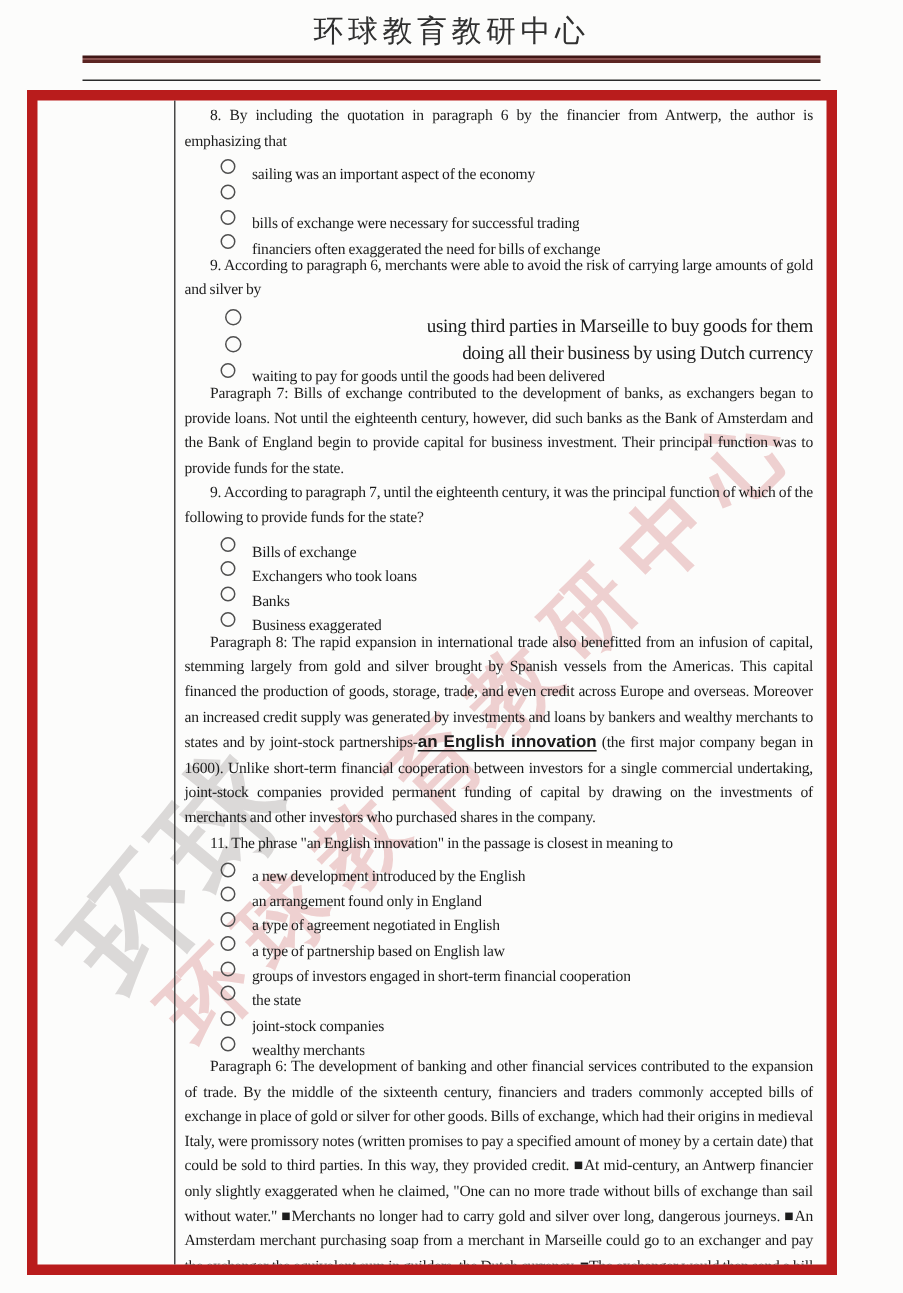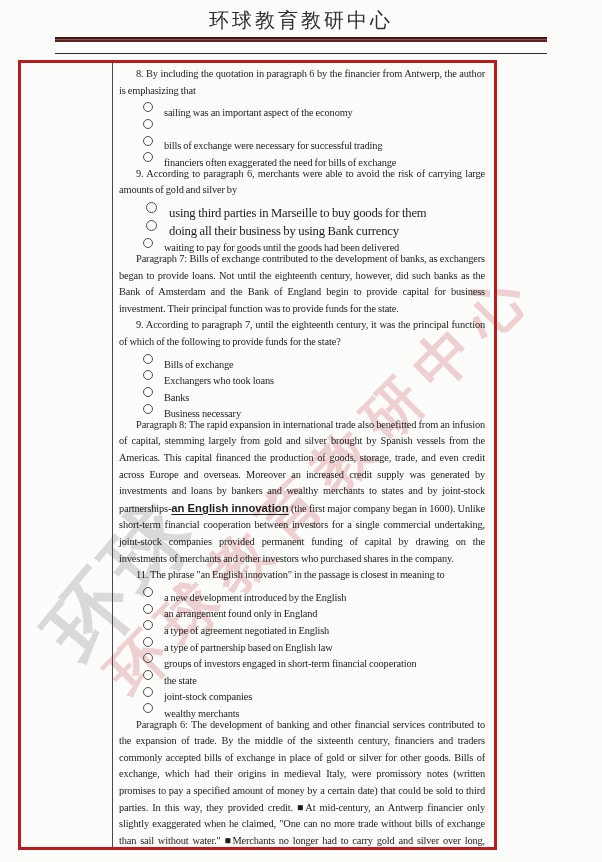--- a/index.html
+++ b/index.html
@@ -30,37 +30,37 @@
     color:rgba(219,148,148,0.42);
     transform-origin:0 50%;transform:rotate(-45deg);
   }
   .wm-gray{
     left:64px;top:594px;font-size:82px;letter-spacing:8px;
     color:rgba(142,136,136,0.30);
     transform-origin:0 50%;transform:rotate(-50deg);
   }
   
   .sheet{
-    position:absolute;left:18px;top:60px;width:479px;height:790px;
-    border:3px solid #b91c1c;display:flex;z-index:2;background:transparent;
+    position:absolute;left:18px;top:60px;width:540px;height:790px;
+    border:7px solid #b91c1c;display:flex;z-index:2;background:transparent;
     box-sizing:border-box;
   }
   .left-col{width:91px;border-right:1px solid #484848;flex:none;}
   .content{
     flex:1;min-width:0;overflow:hidden;
     padding:3px 9px 0 6px;
     text-align:justify;
     font-size:10.4px;line-height:16.6px;
     letter-spacing:-0.15px;word-spacing:-0.3px;
   }
   .q-text,.para{margin:0;text-indent:17px;}
   .option{
     display:flex;align-items:center;margin-left:24px;height:16.6px;
   }
-  .option.large{margin-left:27px;height:17.8px;font-size:12.7px;font-weight:500;letter-spacing:-0.2px;}
+  .option.large{margin-left:27px;height:17.8px;font-size:12.7px;font-weight:500;letter-spacing:-0.2px;justify-content:space-between;}
   .radio{
     width:8px;height:8px;border:1px solid #4f4f4f;border-radius:50%;
     flex:none;margin-right:11px;background:transparent;
   }
   .option.large .radio{width:9px;height:9px;margin-right:12px;}
   .opt-label{white-space:nowrap;overflow:hidden;margin-top:12px;}
   .seg-bold-underline{
     font-family:"Liberation Sans",sans-serif;font-weight:700;font-size:11.3px;
     text-decoration:underline;text-underline-offset:2px;letter-spacing:0;
   }
@@ -98,21 +98,21 @@
         <span class="radio"></span>
         <span class="opt-label">financiers often exaggerated the need for bills of exchange</span>
       </div>
       <p class="q-text">9. According to paragraph 6, merchants were able to avoid the risk of carrying large amounts of gold and silver by</p>
       <div class="option large">
         <span class="radio"></span>
         <span class="opt-label">using third parties in Marseille to buy goods for them</span>
       </div>
       <div class="option large">
         <span class="radio"></span>
-        <span class="opt-label">doing all their business by using Bank currency</span>
+        <span class="opt-label">doing all their business by using Dutch currency</span>
       </div>
       <div class="option">
         <span class="radio"></span>
         <span class="opt-label">waiting to pay for goods until the goods had been delivered</span>
       </div>
       <p class="para"><span>Paragraph 7: Bills of exchange contributed to the development of banks, as exchangers began to provide loans. Not until the eighteenth century, however, did such banks as the Bank of Amsterdam and the Bank of England begin to provide capital for business investment. Their principal function was to provide funds for the state.</span></p>
       <p class="q-text">9. According to paragraph 7, until the eighteenth century, it was the principal function of which of the following to provide funds for the state?</p>
       <div class="option">
         <span class="radio"></span>
         <span class="opt-label">Bills of exchange</span>
@@ -120,21 +120,21 @@
       <div class="option">
         <span class="radio"></span>
         <span class="opt-label">Exchangers who took loans</span>
       </div>
       <div class="option">
         <span class="radio"></span>
         <span class="opt-label">Banks</span>
       </div>
       <div class="option">
         <span class="radio"></span>
-        <span class="opt-label">Business necessary</span>
+        <span class="opt-label">Business exaggerated</span>
       </div>
       <p class="para"><span>Paragraph 8: The rapid expansion in international trade also benefitted from an infusion of capital, stemming largely from gold and silver brought by Spanish vessels from the Americas. This capital financed the production of goods, storage, trade, and even credit across Europe and overseas. Moreover an increased credit supply was generated by investments and loans by bankers and wealthy merchants to states and by joint-stock partnerships-</span><span class="seg-bold-underline">an English innovation</span><span> (the first major company began in 1600). Unlike short-term financial cooperation between investors for a single commercial undertaking, joint-stock companies provided permanent funding of capital by drawing on the investments of merchants and other investors who purchased shares in the company.</span></p>
       <p class="q-text">11. The phrase "an English innovation" in the passage is closest in meaning to</p>
       <div class="option">
         <span class="radio"></span>
         <span class="opt-label">a new development introduced by the English</span>
       </div>
       <div class="option">
         <span class="radio"></span>
         <span class="opt-label">an arrangement found only in England</span>

